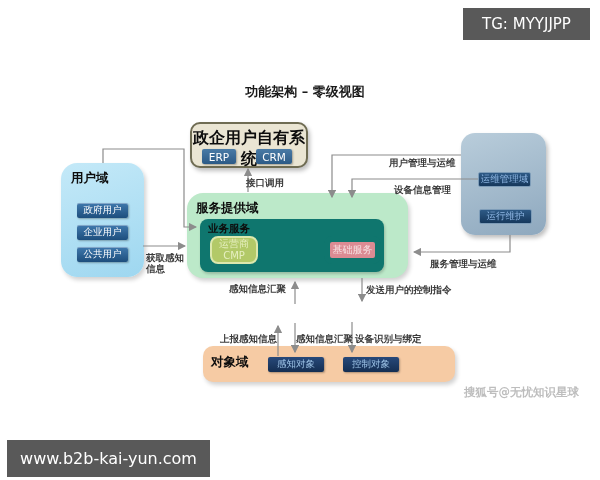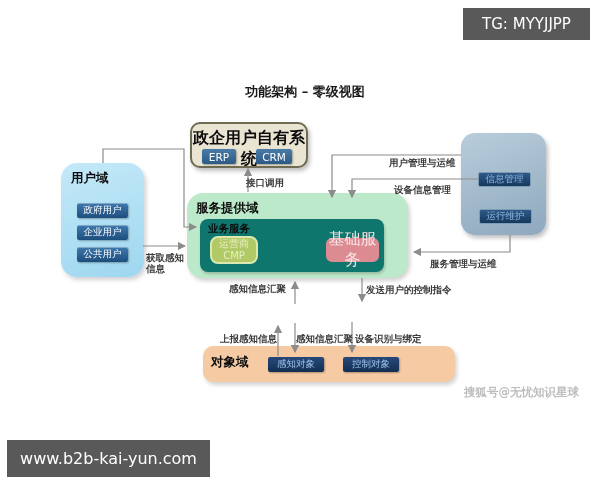--- a/index.html
+++ b/index.html
@@ -19,21 +19,21 @@
             box-shadow:inset 0 1px 0 rgba(255,255,255,.35),1px 1px 2px rgba(0,0,0,.3);}
   .btn-erp{background:linear-gradient(180deg,#4a7ba6,#2c5a86);color:#fff;font-size:10.5px;border-radius:2px;
            box-shadow:1px 1px 2px rgba(0,0,0,.3);}
   .btn-ops{background:linear-gradient(180deg,#2e5a86,#16385c);color:#8fb7e4;font-size:9.5px;border-radius:2px;
            border:1px solid #7d9cb8;}
   .btn-sensor{background:linear-gradient(180deg,#2d5f92,#173f68);color:#d3e5f5;font-size:10px;border-radius:2px;
               box-shadow:1px 1px 2px rgba(0,0,0,.3);}
   .btn-object{background:linear-gradient(180deg,#27497a,#142e52);color:#9dc3e6;font-size:9.5px;border-radius:2px;
               box-shadow:1px 1px 2px rgba(0,0,0,.3);}
   .btn-green{background:#b2c968;border:2px solid #dce8ad;color:#e6efc0;font-size:10px;line-height:12px;border-radius:8px;}
-  .btn-salmon{background:#dc8b93;border:2px solid #0f766e;color:#f8e2e4;font-size:16px;border-radius:8px;}
+  .btn-salmon{background:#dc8b93;border:6px solid #0f766e;color:#f8e2e4;font-size:10px;border-radius:8px;}
   #user-domain{left:61px;top:163px;width:83px;height:114px;border-radius:16px;
                background:linear-gradient(160deg,#c4e9f8,#9ed7f0);box-shadow:2px 3px 4px rgba(0,0,0,.18);}
   #gov-system{left:190px;top:122px;width:118px;height:46px;background:#eae5d3;border:2px solid #6f6c53;
               border-radius:10px;box-shadow:2px 3px 4px rgba(0,0,0,.25);}
   #service-domain{left:187px;top:193px;width:221px;height:85px;background:#bce9c9;border-radius:16px;
                   box-shadow:2px 3px 4px rgba(0,0,0,.18);}
   #biz-service{left:13px;top:26px;width:184px;height:53px;background:#0f766e;border-radius:8px;
                box-shadow:1px 2px 3px rgba(0,0,0,.2);}
   #ops-domain{left:461px;top:133px;width:85px;height:102px;border-radius:14px;
               background:linear-gradient(160deg,#b9cddb,#8ea8be);box-shadow:2px 3px 4px rgba(0,0,0,.25);}
@@ -94,21 +94,21 @@
     <div class="d-title" style="left:9px;top:7px;font-size:12.5px;">服务提供域</div>
     <div class="domain" id="biz-service">
       <div class="d-title" style="left:8px;top:3px;font-size:10.5px;">业务服务</div>
       <div class="btn btn-green" style="left:10px;top:17px;width:48px;height:28px;">运营商
 CMP</div>
       <div class="btn btn-salmon" style="left:124px;top:17px;width:57px;height:28px;">基础服务</div>
     </div>
   </div>
 
   <div class="domain" id="ops-domain">
-    <div class="btn btn-ops" style="left:17px;top:39px;width:53px;height:15px;">信息管理</div>
+    <div class="btn btn-ops" style="left:17px;top:39px;width:53px;height:15px;">运维管理域</div>
     <div class="btn btn-ops" style="left:18px;top:76px;width:53px;height:15px;">运行维护</div>
   </div>
 
 
   <div class="domain" id="object-domain">
     <div class="d-title" style="left:8px;top:8px;font-size:12.5px;">对象域</div>
     <div class="btn btn-object" style="left:65px;top:11px;width:56px;height:15px;">感知对象</div>
     <div class="btn btn-object" style="left:140px;top:11px;width:56px;height:15px;">控制对象</div>
   </div>
 

